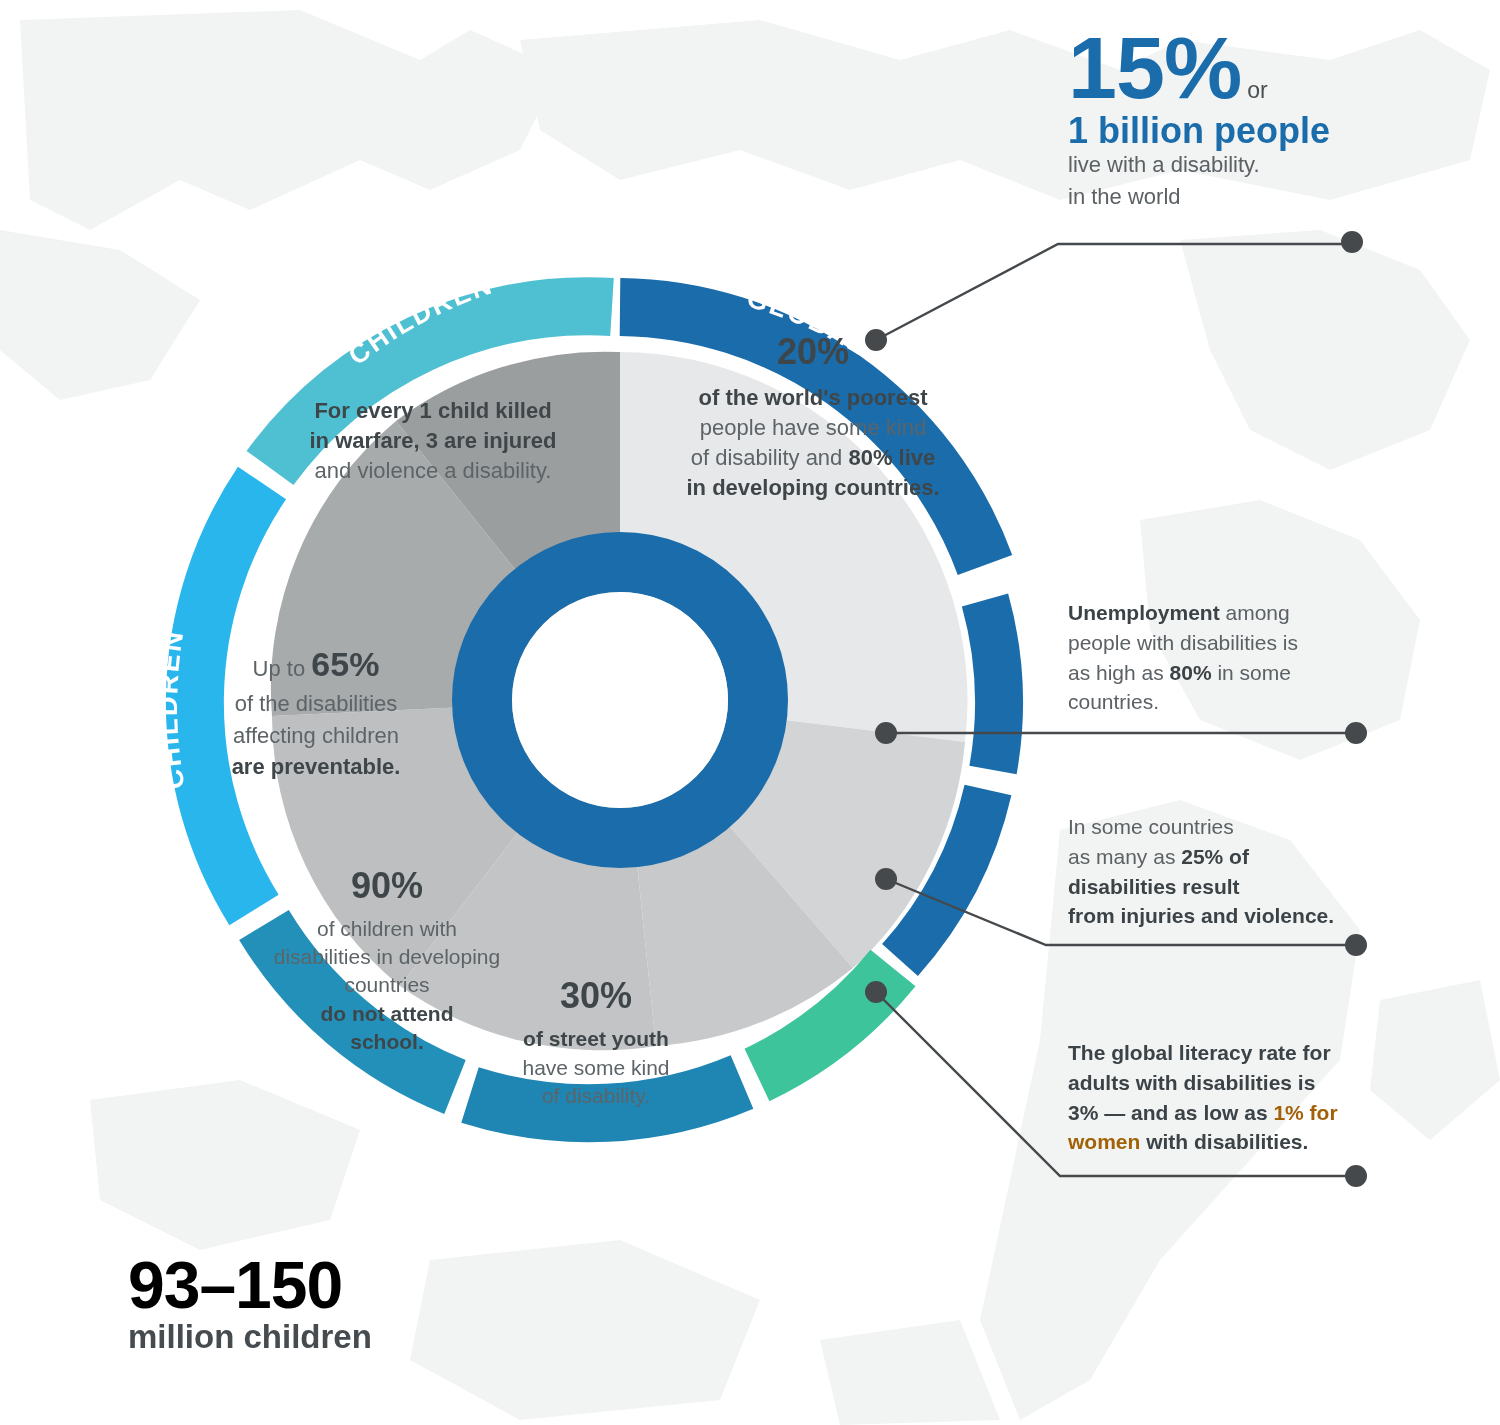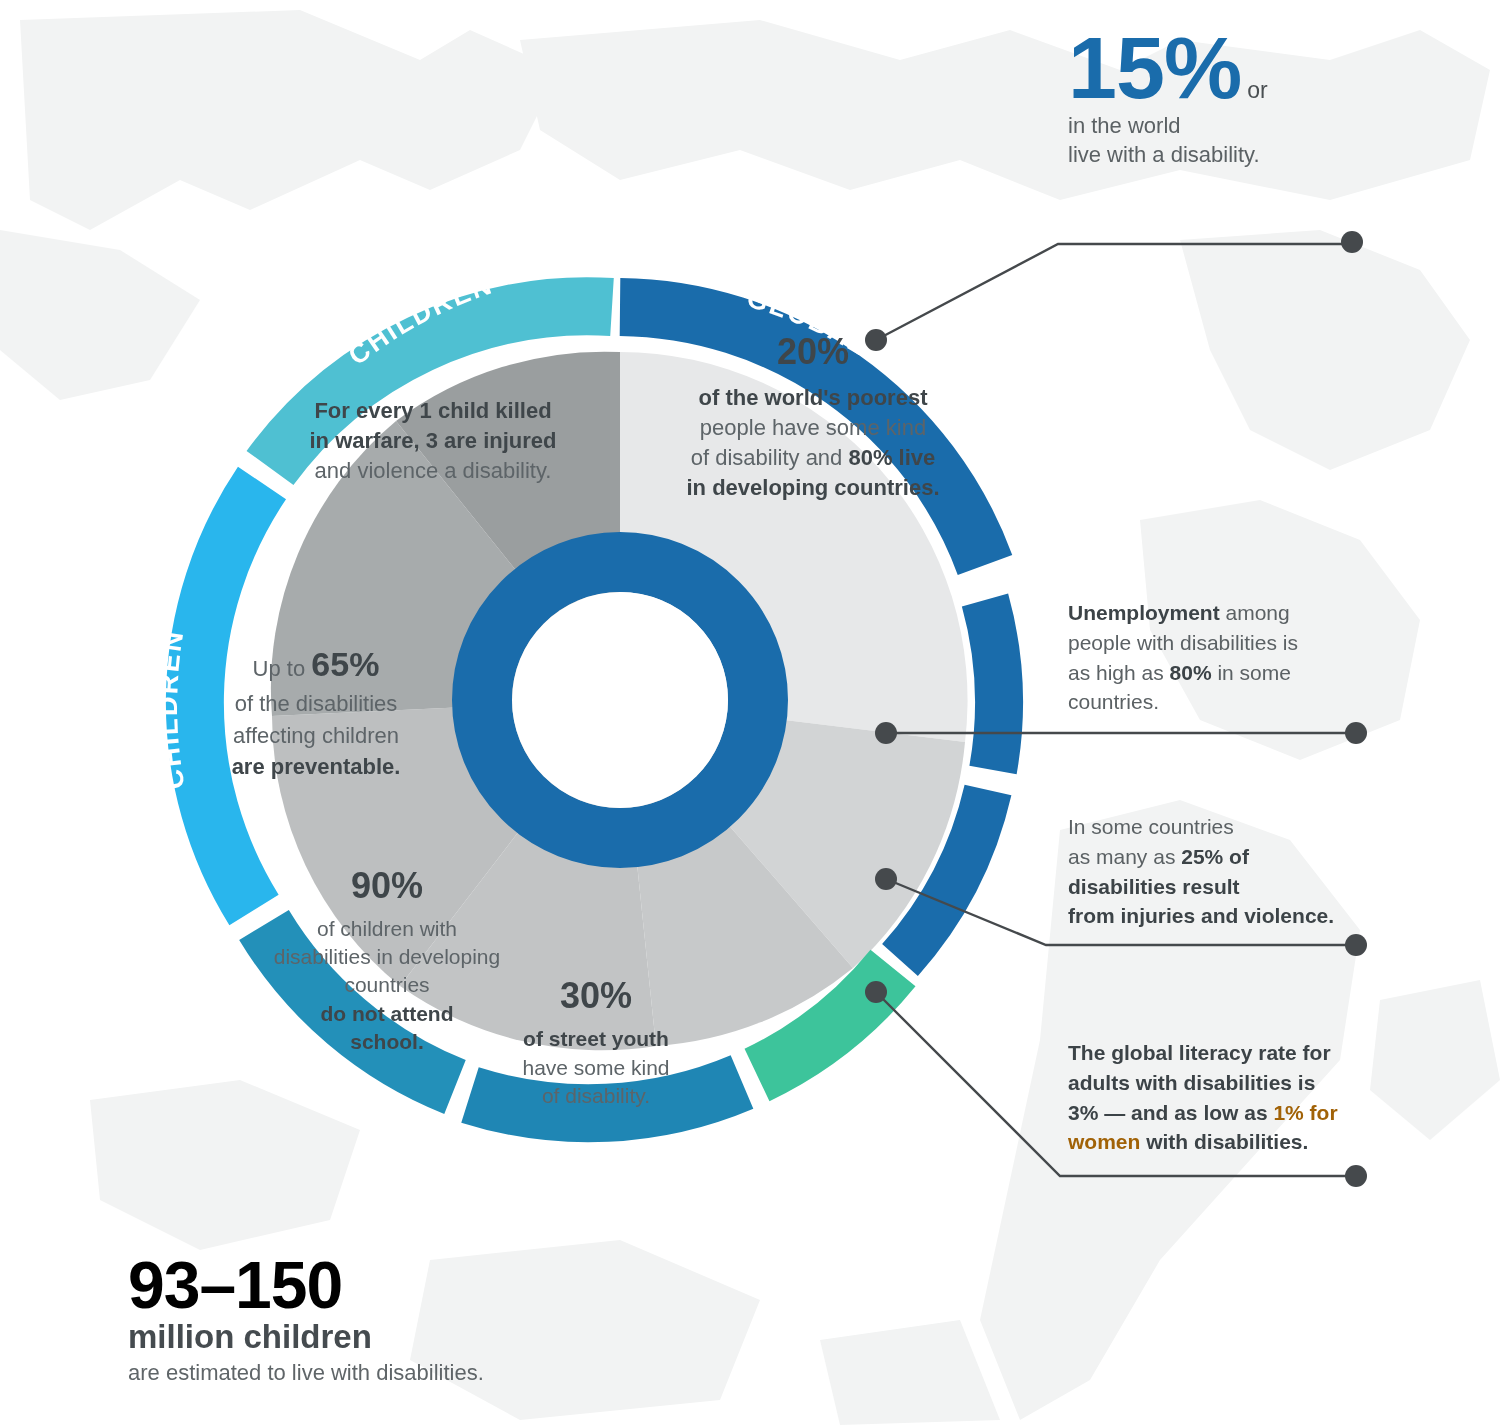--- a/index.html
+++ b/index.html
@@ -164,28 +164,28 @@
       <circle cx="1356" cy="733" r="11"></circle>
       <circle cx="886" cy="879" r="11"></circle>
       <circle cx="1356" cy="945" r="11"></circle>
       <circle cx="876" cy="992" r="11"></circle>
       <circle cx="1356" cy="1176" r="11"></circle>
     </g>
   </svg>
 
   <div class="tb" id="headline">
     <span class="big">15%</span><span class="or">or</span>
+    <div class="sub">1 billion people</div>
+    <div class="tail" style="margin-top:0">live with a disability.</div>
     <div class="tail">in the world</div>
-    <div class="tail" style="margin-top:0">live with a disability.</div>
   </div>
 
   <div class="tb" id="bottomline">
     <div class="big">93–150</div>
     <div class="sub">million children</div>
-    <div class="tail">are estimated to live with disabilities.</div>
   </div>
 
   <div class="callout tb" id="callout1">
     <b>Unemployment</b><span> among</span><br>
     <span>people with disabilities is</span><br>
     <span>as high as </span><b>80%</b><span> in some</span><br>
     <span>countries.</span>
   </div>
 
   <div class="callout tb" id="callout2">

